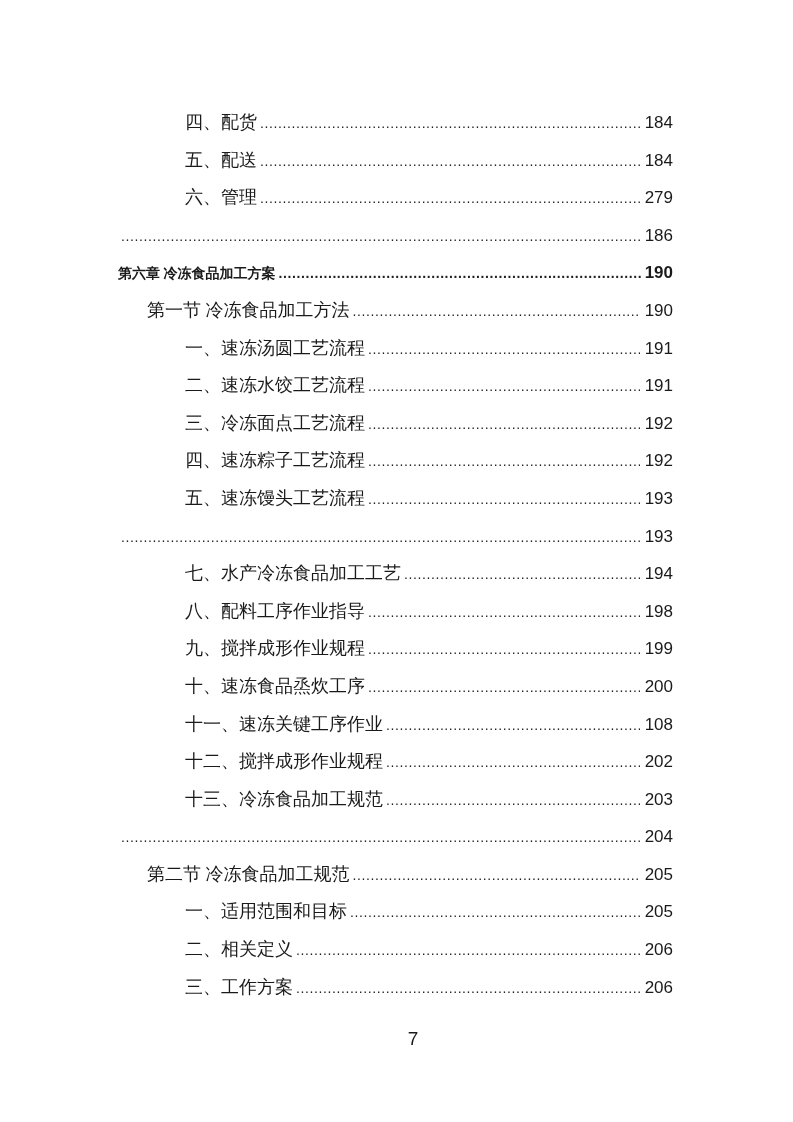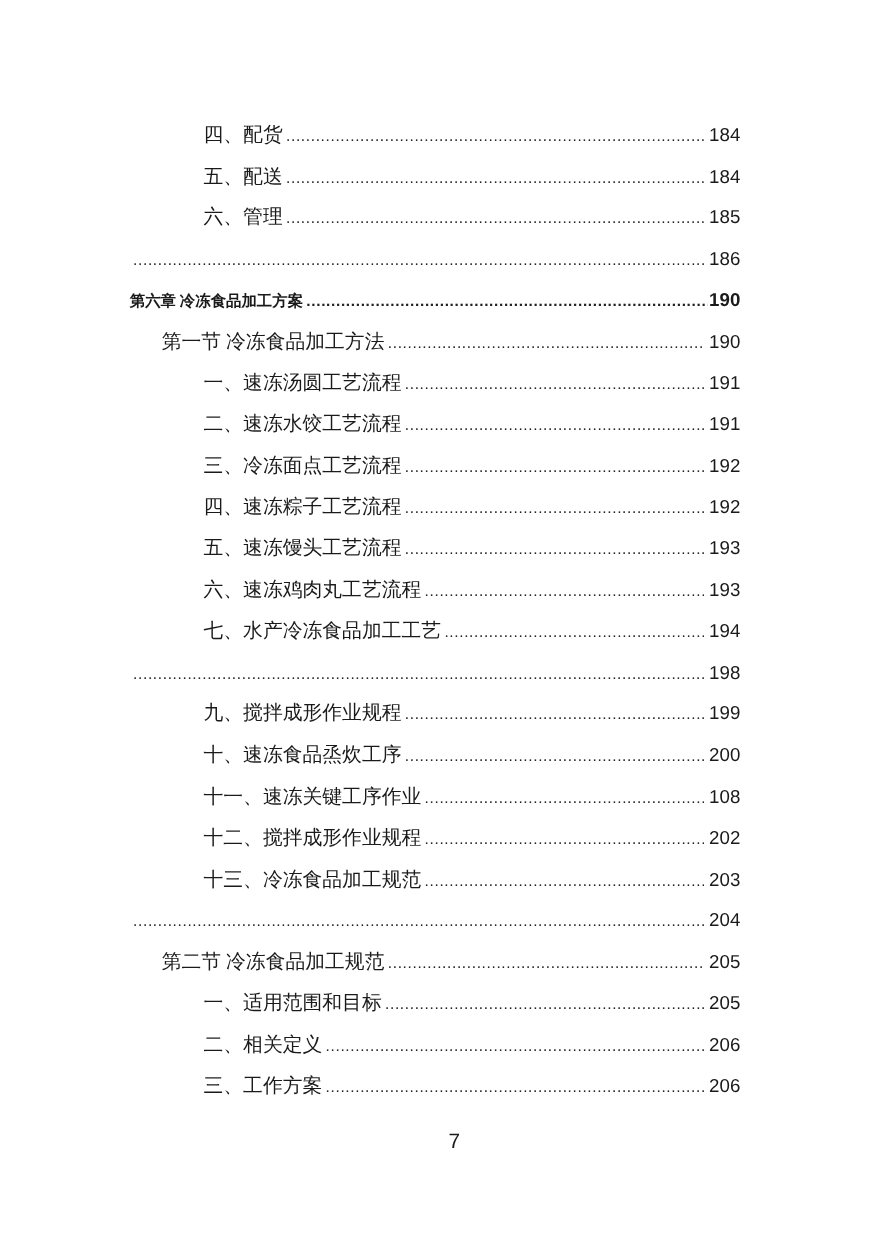--- a/index.html
+++ b/index.html
@@ -87,21 +87,21 @@
       <span class="toc-page-num">184</span>
     </div>
       <div class="toc-entry level-item">
       <span class="toc-label">五、配送</span>
       <span class="toc-dots"></span>
       <span class="toc-page-num">184</span>
     </div>
       <div class="toc-entry level-item">
       <span class="toc-label">六、管理</span>
       <span class="toc-dots"></span>
-      <span class="toc-page-num">185</span>
+      <span class="toc-page-num">279</span>
     </div>
       <div class="toc-entry level-section">
       <span class="toc-dots"></span>
       <span class="toc-page-num">186</span>
     </div>
       <div class="toc-entry level-chapter">
       <span class="toc-label">第六章 冷冻食品加工方案</span>
       <span class="toc-dots"></span>
       <span class="toc-page-num">190</span>
     </div>
@@ -129,30 +129,30 @@
       <span class="toc-label">四、速冻粽子工艺流程</span>
       <span class="toc-dots"></span>
       <span class="toc-page-num">192</span>
     </div>
       <div class="toc-entry level-item">
       <span class="toc-label">五、速冻馒头工艺流程</span>
       <span class="toc-dots"></span>
       <span class="toc-page-num">193</span>
     </div>
       <div class="toc-entry level-item">
-      <span class="toc-label">六、速冻鸡肉丸工艺流程</span>
       <span class="toc-dots"></span>
       <span class="toc-page-num">193</span>
     </div>
       <div class="toc-entry level-item">
       <span class="toc-label">七、水产冷冻食品加工工艺</span>
       <span class="toc-dots"></span>
       <span class="toc-page-num">194</span>
     </div>
       <div class="toc-entry level-item">
+      <span class="toc-label">八、配料工序作业指导</span>
       <span class="toc-dots"></span>
       <span class="toc-page-num">198</span>
     </div>
       <div class="toc-entry level-item">
       <span class="toc-label">九、搅拌成形作业规程</span>
       <span class="toc-dots"></span>
       <span class="toc-page-num">199</span>
     </div>
       <div class="toc-entry level-item">
       <span class="toc-label">十、速冻食品烝炊工序</span>

